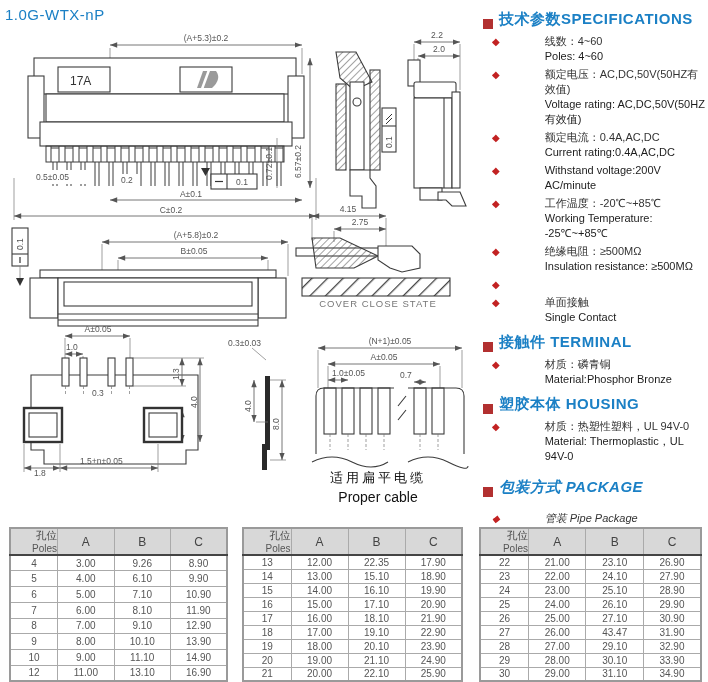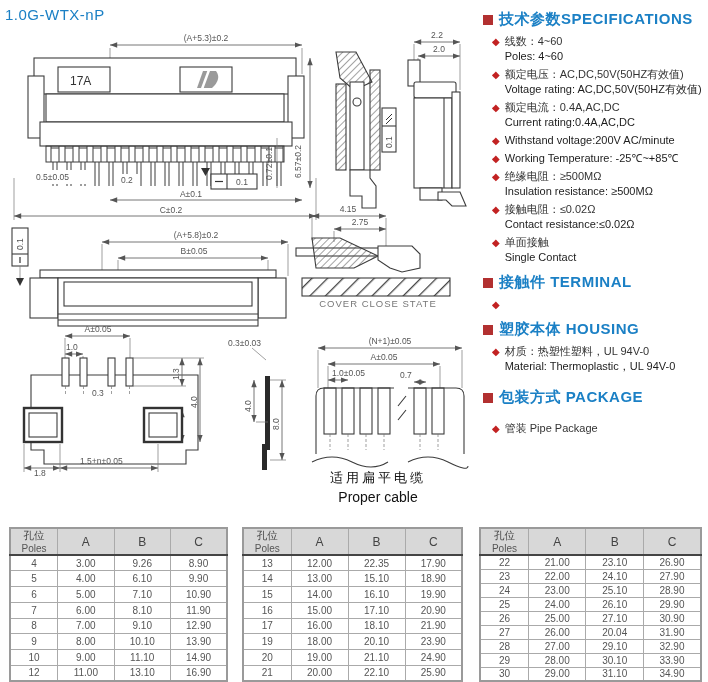--- a/index.html
+++ b/index.html
@@ -3,48 +3,48 @@
 <meta charset="utf-8">
 <style>
   * { margin:0; padding:0; box-sizing:border-box; }
   body { background:#fff; font-family:"Liberation Sans", sans-serif; }
   .page { position:relative; width:708px; height:682px; background:#fff; overflow:hidden; }
 
   .doc-title { position:absolute; left:5px; top:6px; font-size:15px; color:#1b80c5; letter-spacing:.5px; }
 
   
   .right-col { position:absolute; left:483px; top:2px; width:225px; }
-  .sec-header { display:flex; align-items:center; gap:6px; margin:8px 0 5px 0; }
+  .sec-header { display:flex; align-items:flex-end; gap:6px; margin:8px 0 5px 0; }
   .sec-header .sq { width:10px; height:10px; background:#b23030; flex:0 0 auto; }
   .sec-header h2 { font-size:15px; font-weight:bold; color:#1b80c5; letter-spacing:.5px; white-space:nowrap; }
   .spec-item { display:flex; margin:2px 0 3px 0; }
   .spec-item .diamond { color:#c22222; font-size:10px; line-height:15px; margin:0 5px 0 9px; flex:0 0 auto; }
-  .spec-lines { font-size:11px; line-height:15px; color:#1c1c1c; }
+  .spec-lines { font-size:11px; line-height:15px; color:#1c1c1c;margin-left:40px; }
   .spec-lines .zh { color:#333; }
-  .mt { margin-top:14px; }
+  .mt { margin-top:14px;font-style:italic; }
 
   
   svg text { font-family:"Liberation Sans", sans-serif; }
   .dimtxt { font-size:8.5px; fill:#555; }
   .marktxt { font-size:12px; fill:#333; }
   .cap { font-size:9.5px; fill:#777; letter-spacing:1px; }
   .capzh { font-size:13px; fill:#111; letter-spacing:3px; }
   .capen { font-size:14px; fill:#111; }
   .out { fill:#fff; stroke:#3c3c3c; stroke-width:1.1; }
   .outn { fill:none; stroke:#3c3c3c; stroke-width:1.1; }
   .dim { stroke:#666; stroke-width:.9; fill:none; }
   .thin { stroke:#777; stroke-width:.7; }
   .dk { fill:#2a2a2a; }
 
   
   .tables-row { position:absolute; left:9px; top:527px; display:flex; }
   table.ptable { border-collapse:collapse; background:#fff; border:2px solid #9a9a9a; }
   table.ptable th, table.ptable td { border:1px solid #aaa; text-align:center; color:#555; }
   table.ptable thead th { background:#d8d8d8; border-bottom:2px solid #444; color:#444; font-weight:normal; height:27px; }
-  table.ptable th.thp { font-size:10.5px; text-align:center; padding-left:0; }
+  table.ptable th.thp { font-size:10.5px; text-align:right; padding-left:0; }
   table.ptable th.thp .sub { font-size:10px; color:#555; }
   table.ptable th.thl { font-size:12px; }
   table.ptable td { font-size:10px; height:14px; padding:0 2px; }
   table.ptable col.c0 { width:48px; } table.ptable col.cx { width:57px; }
   .tgap1 { width:14px; } .tgap2 { width:16px; }
 </style>
 </head>
 <body>
 
 <div class="page">
@@ -311,51 +311,52 @@
     </div>
     <div class="spec-item">
       <span class="diamond">◆</span>
       <div class="spec-lines">
       <div class="en">Withstand voltage:200V AC/minute</div>
         </div>
     </div>
     <div class="spec-item">
       <span class="diamond">◆</span>
       <div class="spec-lines">
+          <div class="zh">工作温度：-20℃~+85℃</div>
       <div class="en">Working Temperature: -25℃~+85℃</div>
         </div>
     </div>
     <div class="spec-item">
       <span class="diamond">◆</span>
       <div class="spec-lines">
           <div class="zh">绝缘电阻：≥500MΩ</div>
       <div class="en">Insulation resistance: ≥500MΩ</div>
         </div>
     </div>
     <div class="spec-item">
       <span class="diamond">◆</span>
-      <div class="spec-lines">
-          <div class="zh">接触电阻：≤0.02Ω</div>
-      <div class="en">Contact resistance:≤0.02Ω</div>
-        </div>
     </div>
     <div class="spec-item">
       <span class="diamond">◆</span>
       <div class="spec-lines">
           <div class="zh">单面接触</div>
       <div class="en">Single Contact</div>
         </div>
     </div>
 
     <div class="sec-header">
       <span class="sq"></span>
       <h2>接触件 TERMINAL</h2>
     </div>
     <div class="spec-item">
       <span class="diamond">◆</span>
+      <div class="spec-lines">
+          <div class="zh">材质：磷青铜</div>
+      <div class="en">Material:Phosphor Bronze</div>
+        </div>
     </div>
 
     <div class="sec-header">
       <span class="sq"></span>
       <h2>塑胶本体 HOUSING</h2>
     </div>
     <div class="spec-item">
       <span class="diamond">◆</span>
       <div class="spec-lines">
           <div class="zh">材质：热塑性塑料，UL 94V-0</div>
@@ -489,20 +490,26 @@
             <td>17.10</td>
             <td>20.90</td>
           </tr>
           <tr>
             <td>17</td>
             <td>16.00</td>
             <td>18.10</td>
             <td>21.90</td>
           </tr>
           <tr>
+            <td>18</td>
+            <td>17.00</td>
+            <td>19.10</td>
+            <td>22.90</td>
+          </tr>
+          <tr>
             <td>19</td>
             <td>18.00</td>
             <td>20.10</td>
             <td>23.90</td>
           </tr>
           <tr>
             <td>20</td>
             <td>19.00</td>
             <td>21.10</td>
             <td>24.90</td>
@@ -561,21 +568,21 @@
           </tr>
           <tr>
             <td>26</td>
             <td>25.00</td>
             <td>27.10</td>
             <td>30.90</td>
           </tr>
           <tr>
             <td>27</td>
             <td>26.00</td>
-            <td>20.04</td>
+            <td>43.47</td>
             <td>31.90</td>
           </tr>
           <tr>
             <td>28</td>
             <td>27.00</td>
             <td>29.10</td>
             <td>32.90</td>
           </tr>
           <tr>
             <td>29</td>

